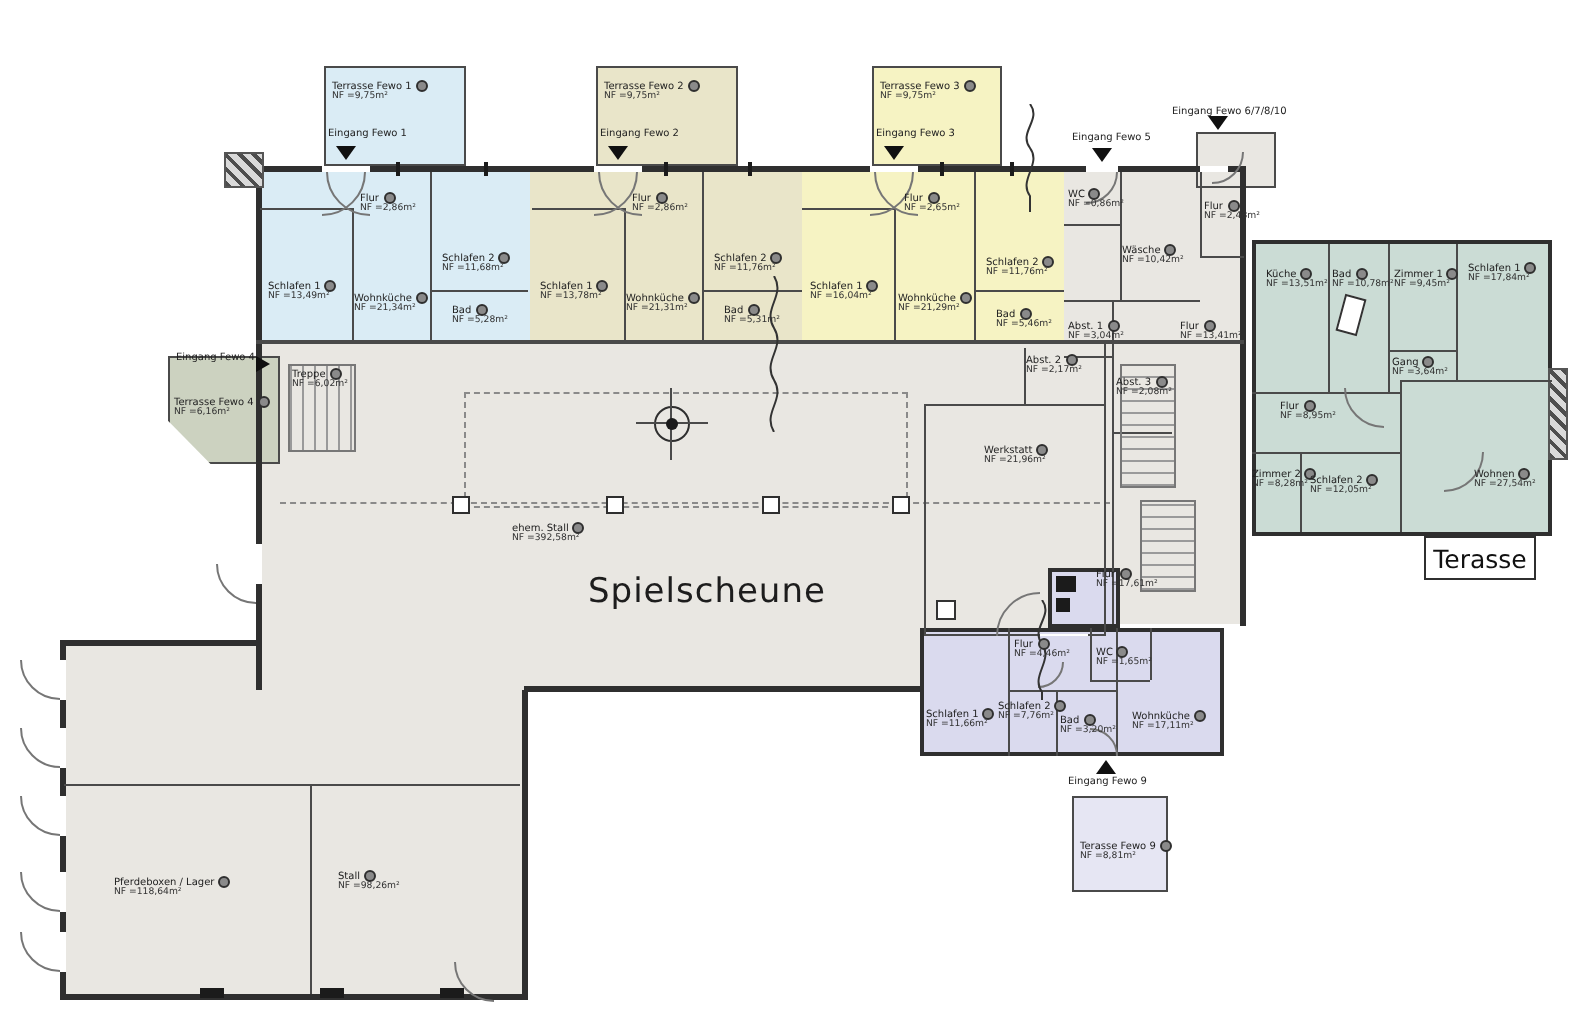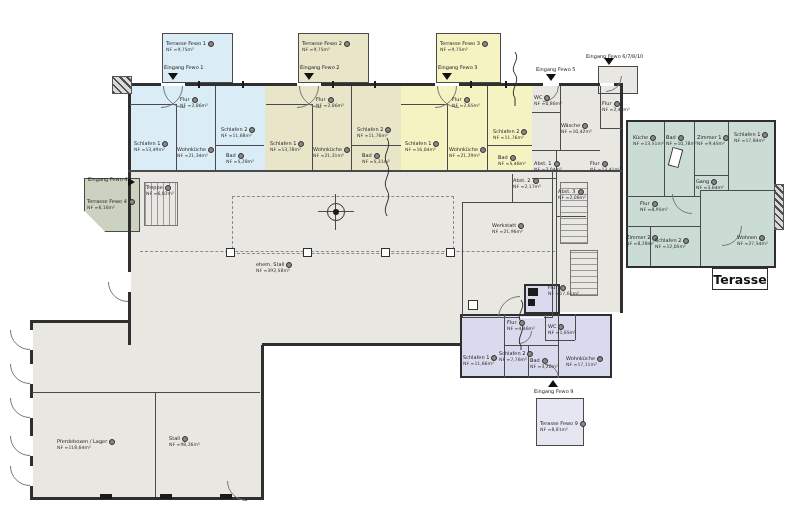--- a/index.html
+++ b/index.html
@@ -13,21 +13,21 @@
   .yellow{background:#f6f3c3;}
   .gray{background:#e9e7e2;}
   .teal{background:#cbdcd5;}
   .purple{background:#dadaee;}
   .lpurple{background:#e6e6f3;}
   .green{background:#ccd2c0;}
   
   .w{position:absolute;background:#2f2f2f;z-index:2;}
   .iw{position:absolute;background:#4a4a4a;z-index:2;}
   .gap{position:absolute;background:#ffffff;z-index:3;}
-  .bx{position:absolute;box-sizing:border-box;border:1px solid #4a4a4a;z-index:1;font-weight:bold;}
+  .bx{position:absolute;box-sizing:border-box;border:1px solid #4a4a4a;z-index:1;}
   
   .lbl{position:absolute;font-size:5px;line-height:1.2;color:#222;white-space:nowrap;z-index:6;}
   .lbl .nm{font-size:5px;}
   .lbl .ar{display:block;font-size:4.6px;color:#333;}
   .mk{display:inline-block;width:4px;height:4px;border:1px solid #2f2f2f;border-radius:50%;
       background:#8a8a8a;margin-left:2px;vertical-align:middle;}
   .ent{position:absolute;font-size:5px;color:#222;white-space:nowrap;z-index:6;}
   .title{position:absolute;font-size:17px;color:#1d1d1d;z-index:6;letter-spacing:0.5px;}
   .tbox-lbl{font-size:12.5px;color:#111;}
   
@@ -382,14 +382,15 @@
   <div class="lbl" style="left:57px;top:438px;">
     <span class="nm">Pferdeboxen / Lager</span><span class="mk"></span>
     <span class="ar">NF =118,64m²</span></div>
   <div class="lbl" style="left:169px;top:435px;">
     <span class="nm">Stall</span><span class="mk"></span>
     <span class="ar">NF =98,26m²</span></div>
 
   <div class="lbl" style="left:256px;top:261px;">
     <span class="nm">ehem. Stall</span><span class="mk"></span>
     <span class="ar">NF =392,58m²</span></div>
+  <div class="title" style="left:294px;top:286px;">Spielscheune</div>
 
 </div>
 
 </body></html>

